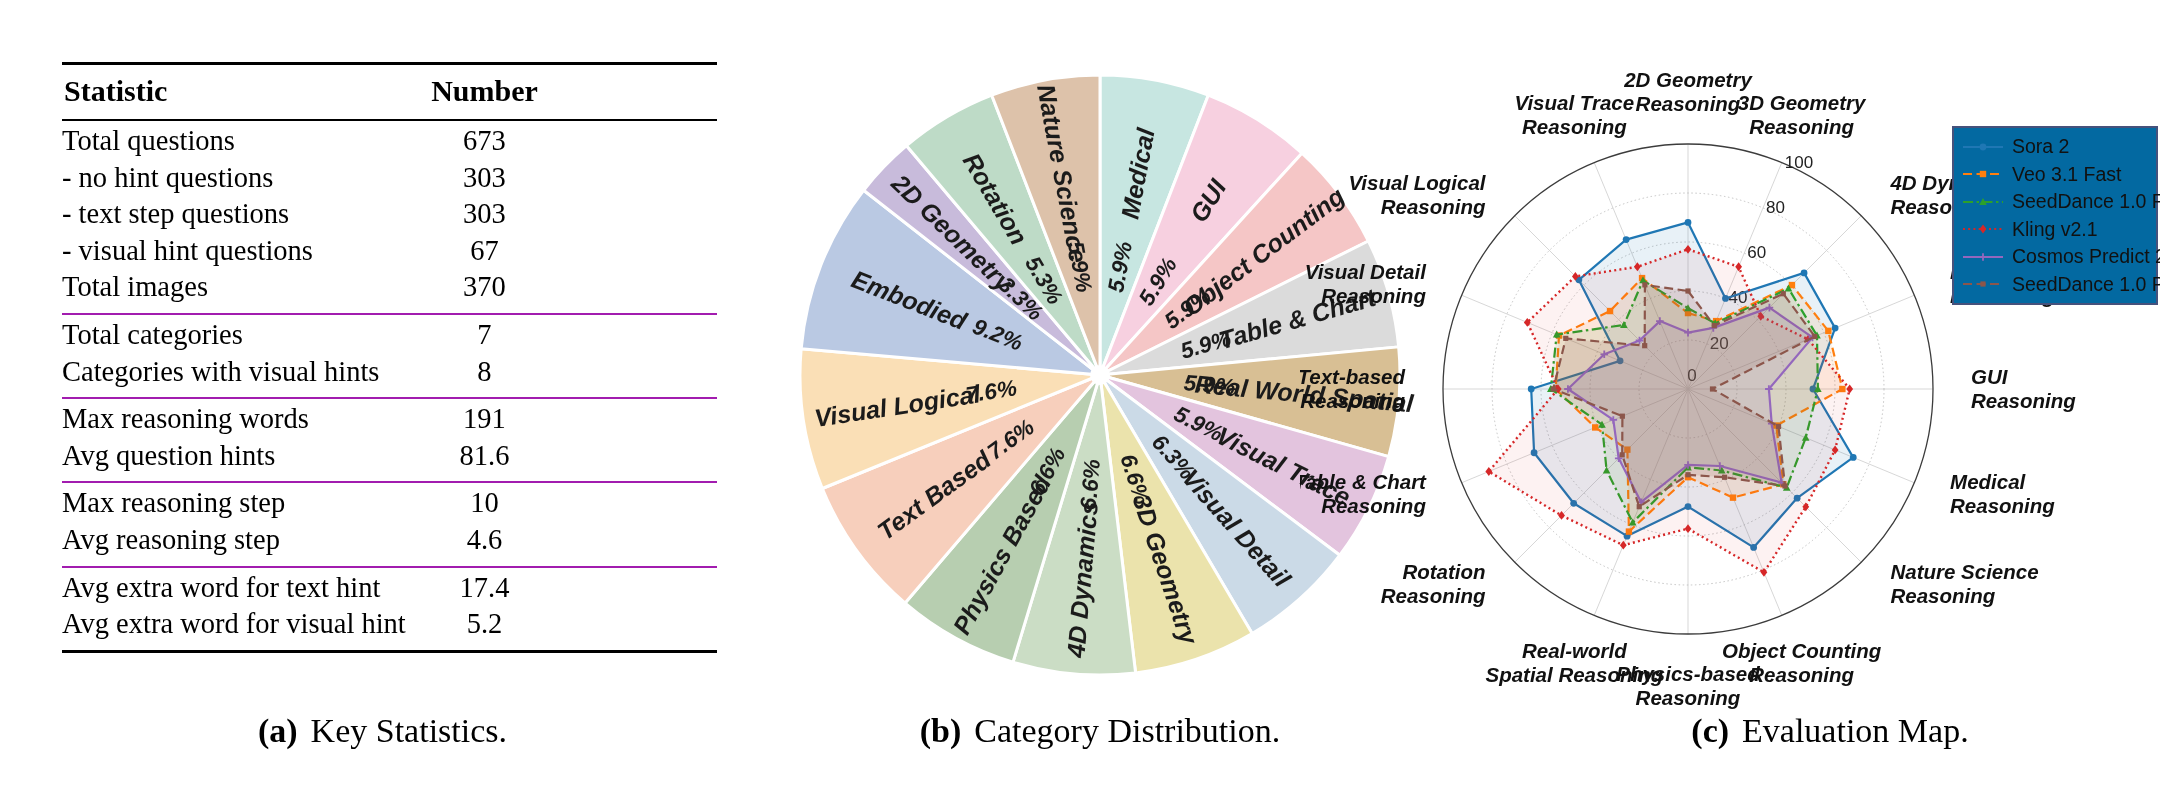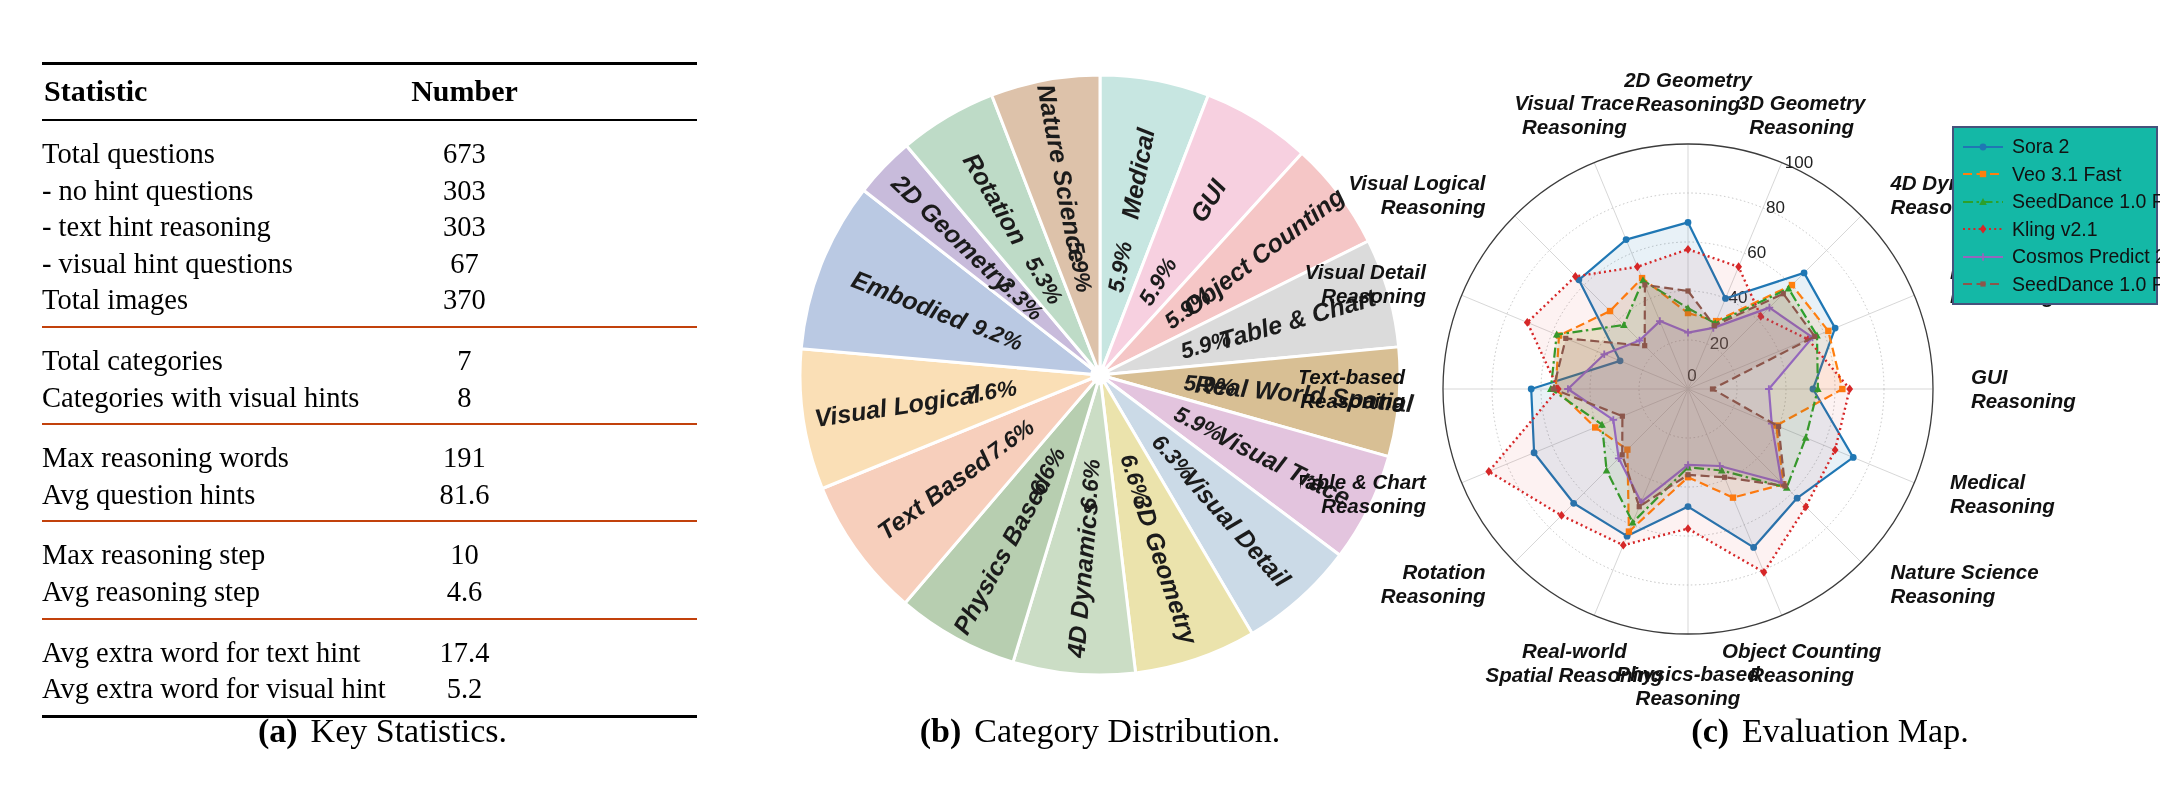--- a/index.html
+++ b/index.html
@@ -8,38 +8,38 @@
   .panel{position:absolute;}
   .caption{position:absolute;text-align:center;font-size:34px;color:#000;}
   .cap-tag{font-weight:bold;margin-right:13px;}
   
   #stats-table{border-collapse:collapse;width:655px;table-layout:fixed;
                border-top:3.4px solid #000;border-bottom:3.4px solid #000;font-size:28.5px;color:#000;}
   #stats-table th{font-weight:bold;text-align:left;padding:9px 0 11px 2px;border-bottom:2px solid #000;font-size:30px;}
   #stats-table th.num{text-align:center;padding-left:0;}
   #stats-table td{padding:1px 0;line-height:34.6px;white-space:nowrap;overflow:visible;}
   #stats-table td.num{text-align:center;}
-  #stats-table tr.group-start td{border-top:2px solid #c2410c;padding-top:16px;margin-top:20px;}
+  #stats-table tr.group-start td{border-top:2px solid #a21caf;padding-top:3px;margin-top:20px;}
   #stats-table tr.group-end td{padding-bottom:8px;}
   
   #pie-svg text{font-family:"Liberation Sans",sans-serif;font-weight:700;font-style:italic;fill:#1b1b1b;}
   
   #radar-svg text.axis{font-family:"Liberation Sans",sans-serif;font-weight:700;font-style:italic;fill:#111;font-size:20.5px;}
   #radar-svg text.tick{font-family:"Liberation Sans",sans-serif;font-weight:400;font-style:normal;fill:#222;font-size:17px;}
   #radar-legend{position:absolute;left:1952px;top:126px;width:206px;box-sizing:border-box;
-                border:2px solid #46527c;background:#14b8a6;padding:5px 8px;
+                border:2px solid #46527c;background:#0369a1;padding:5px 8px;
                 font-family:"Liberation Sans",sans-serif;font-size:19.5px;color:#111;}
   .leg-row{display:flex;align-items:center;height:27.5px;gap:8px;}
   .leg-row svg{flex:0 0 auto;}
   .leg-label{white-space:nowrap;}
 </style>
 </head>
 <body>
 
-<div class="panel" id="panel-a" style="left:42px;top:62px;width:655px;">
+<div class="panel" id="panel-a" style="left:62px;top:62px;width:655px;">
   <div id="stats-table-wrap">
       <table id="stats-table">
         <colgroup>
           <col style="width: 56%;">
           <col style="width: 17%;">
           <col style="width: 27%;">
         </colgroup>
         <thead>
           <tr>
             <th>Statistic</th>
@@ -52,21 +52,21 @@
             <td>Total questions</td>
             <td class="num">673</td>
             <td></td>
           </tr>
           <tr>
             <td>- no hint questions</td>
             <td class="num">303</td>
             <td></td>
           </tr>
           <tr>
-            <td>- text hint reasoning</td>
+            <td>- text step questions</td>
             <td class="num">303</td>
             <td></td>
           </tr>
           <tr>
             <td>- visual hint questions</td>
             <td class="num">67</td>
             <td></td>
           </tr>
           <tr class="group-end">
             <td>Total images</td>

